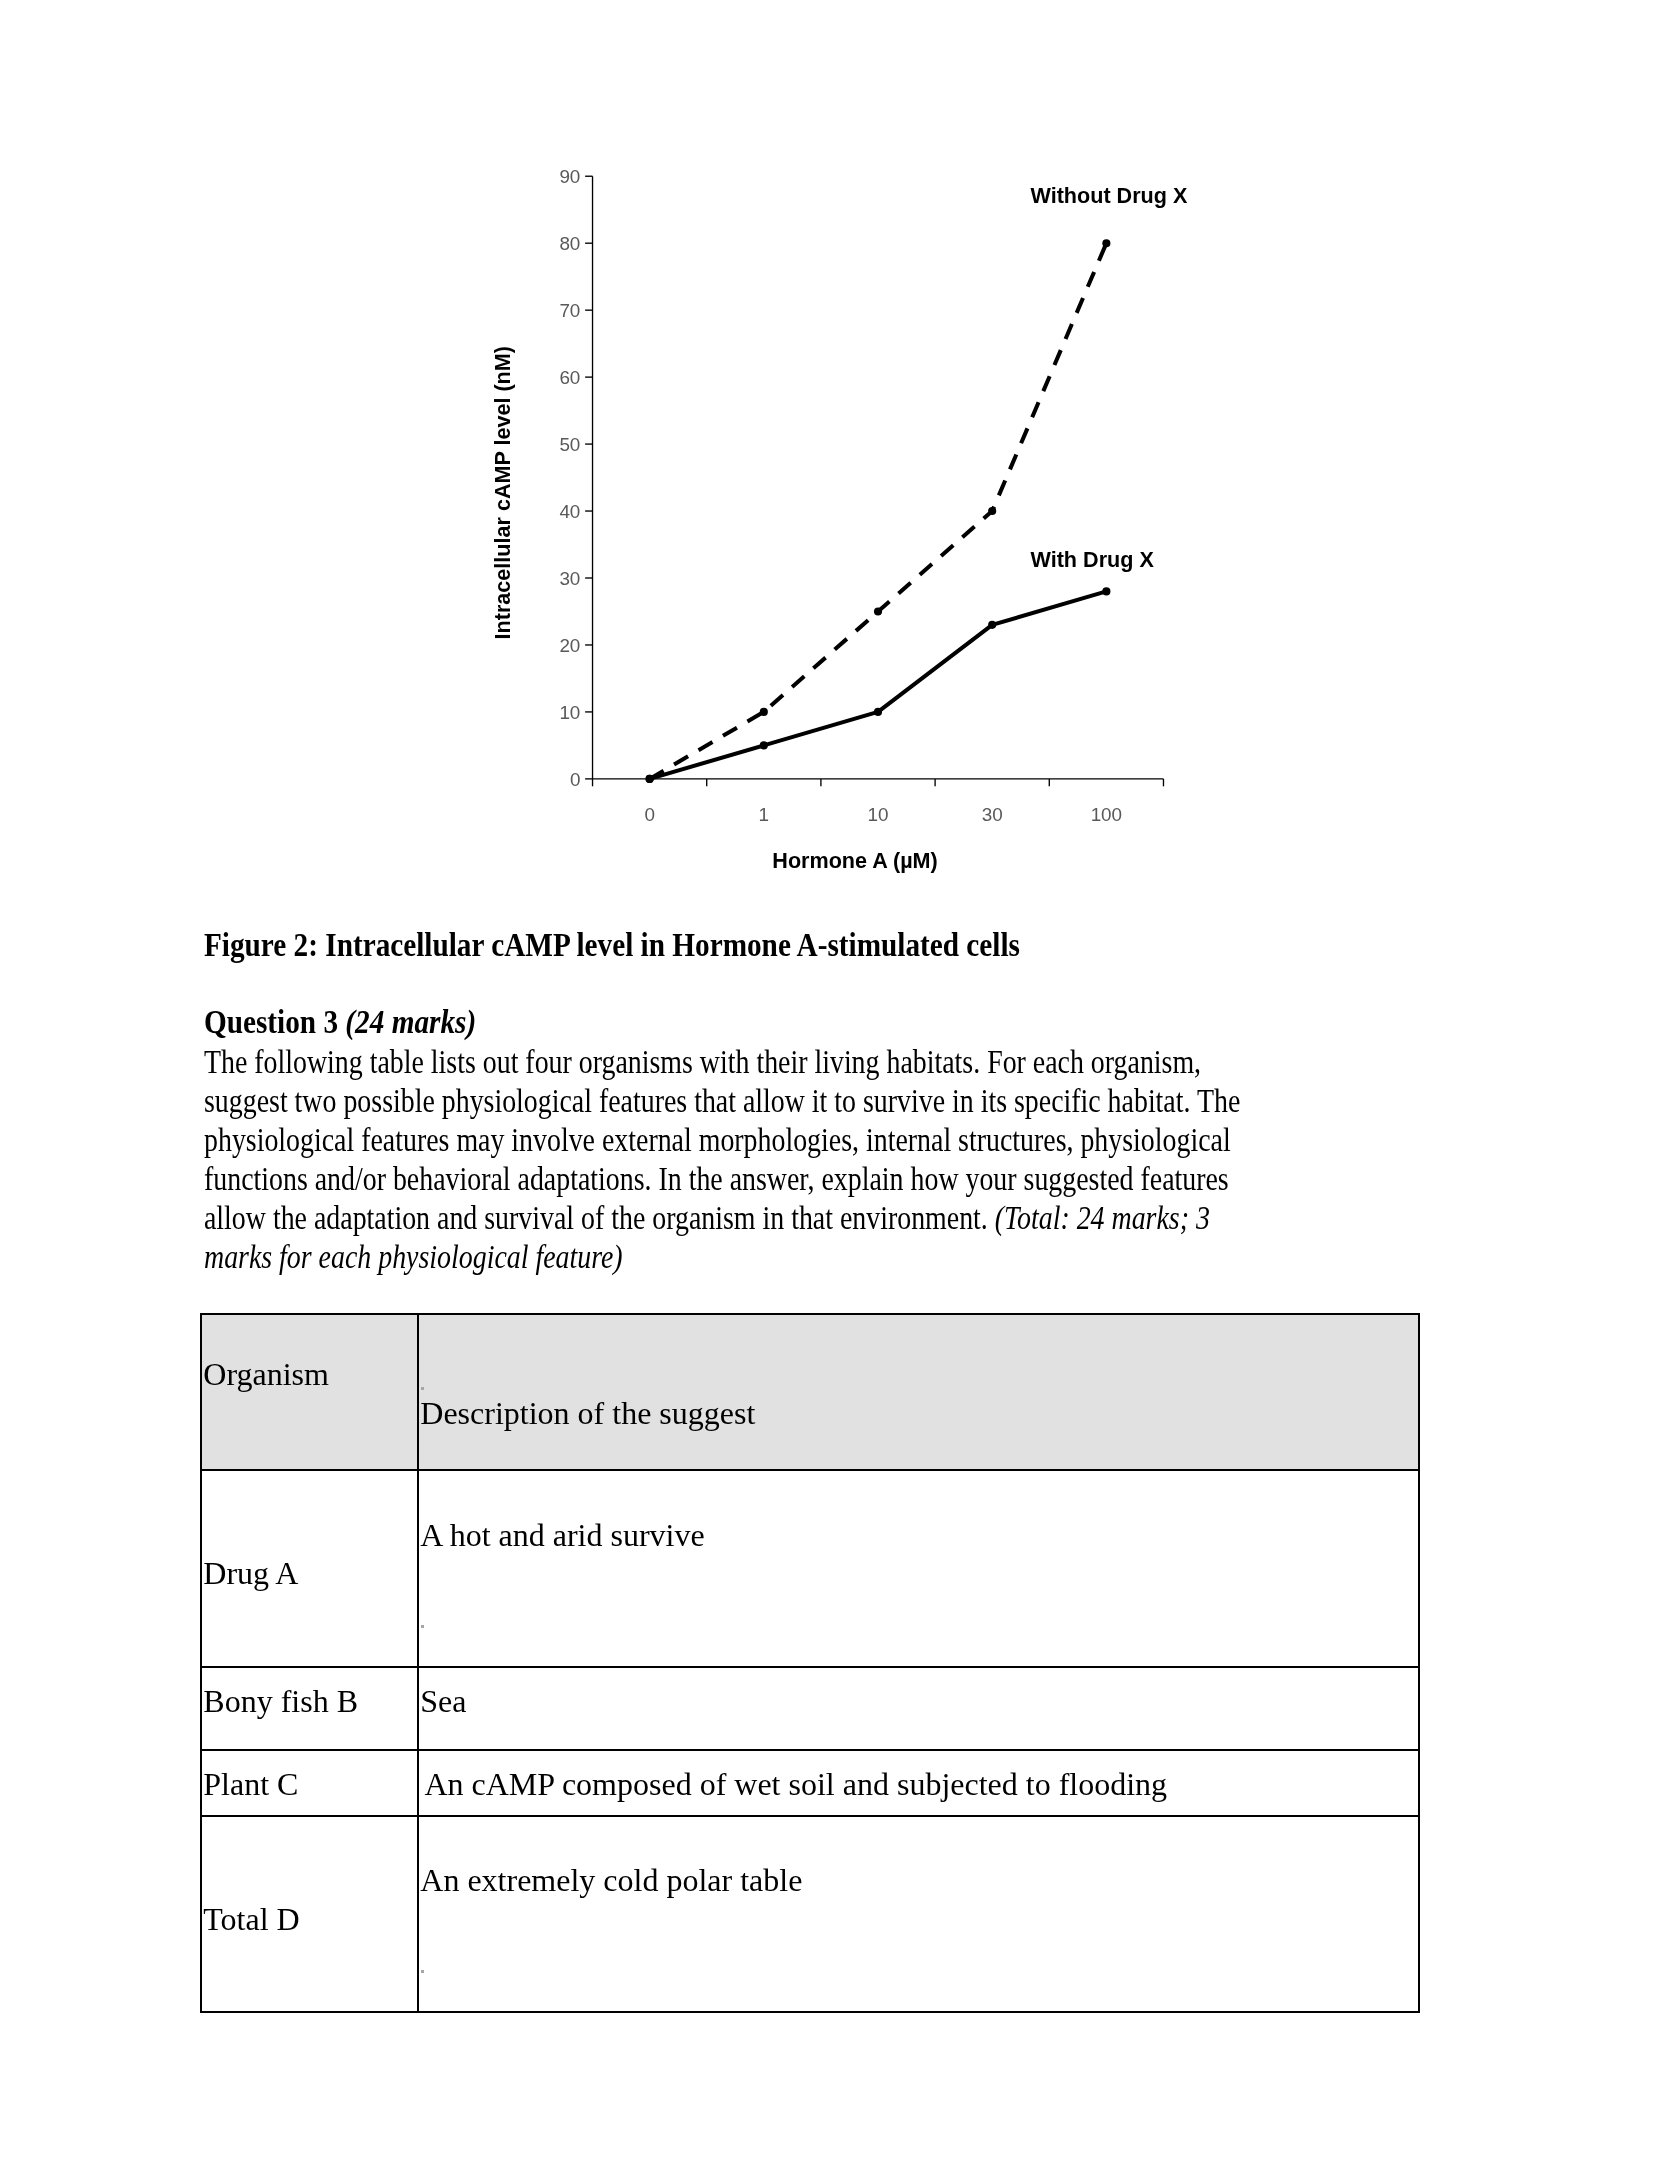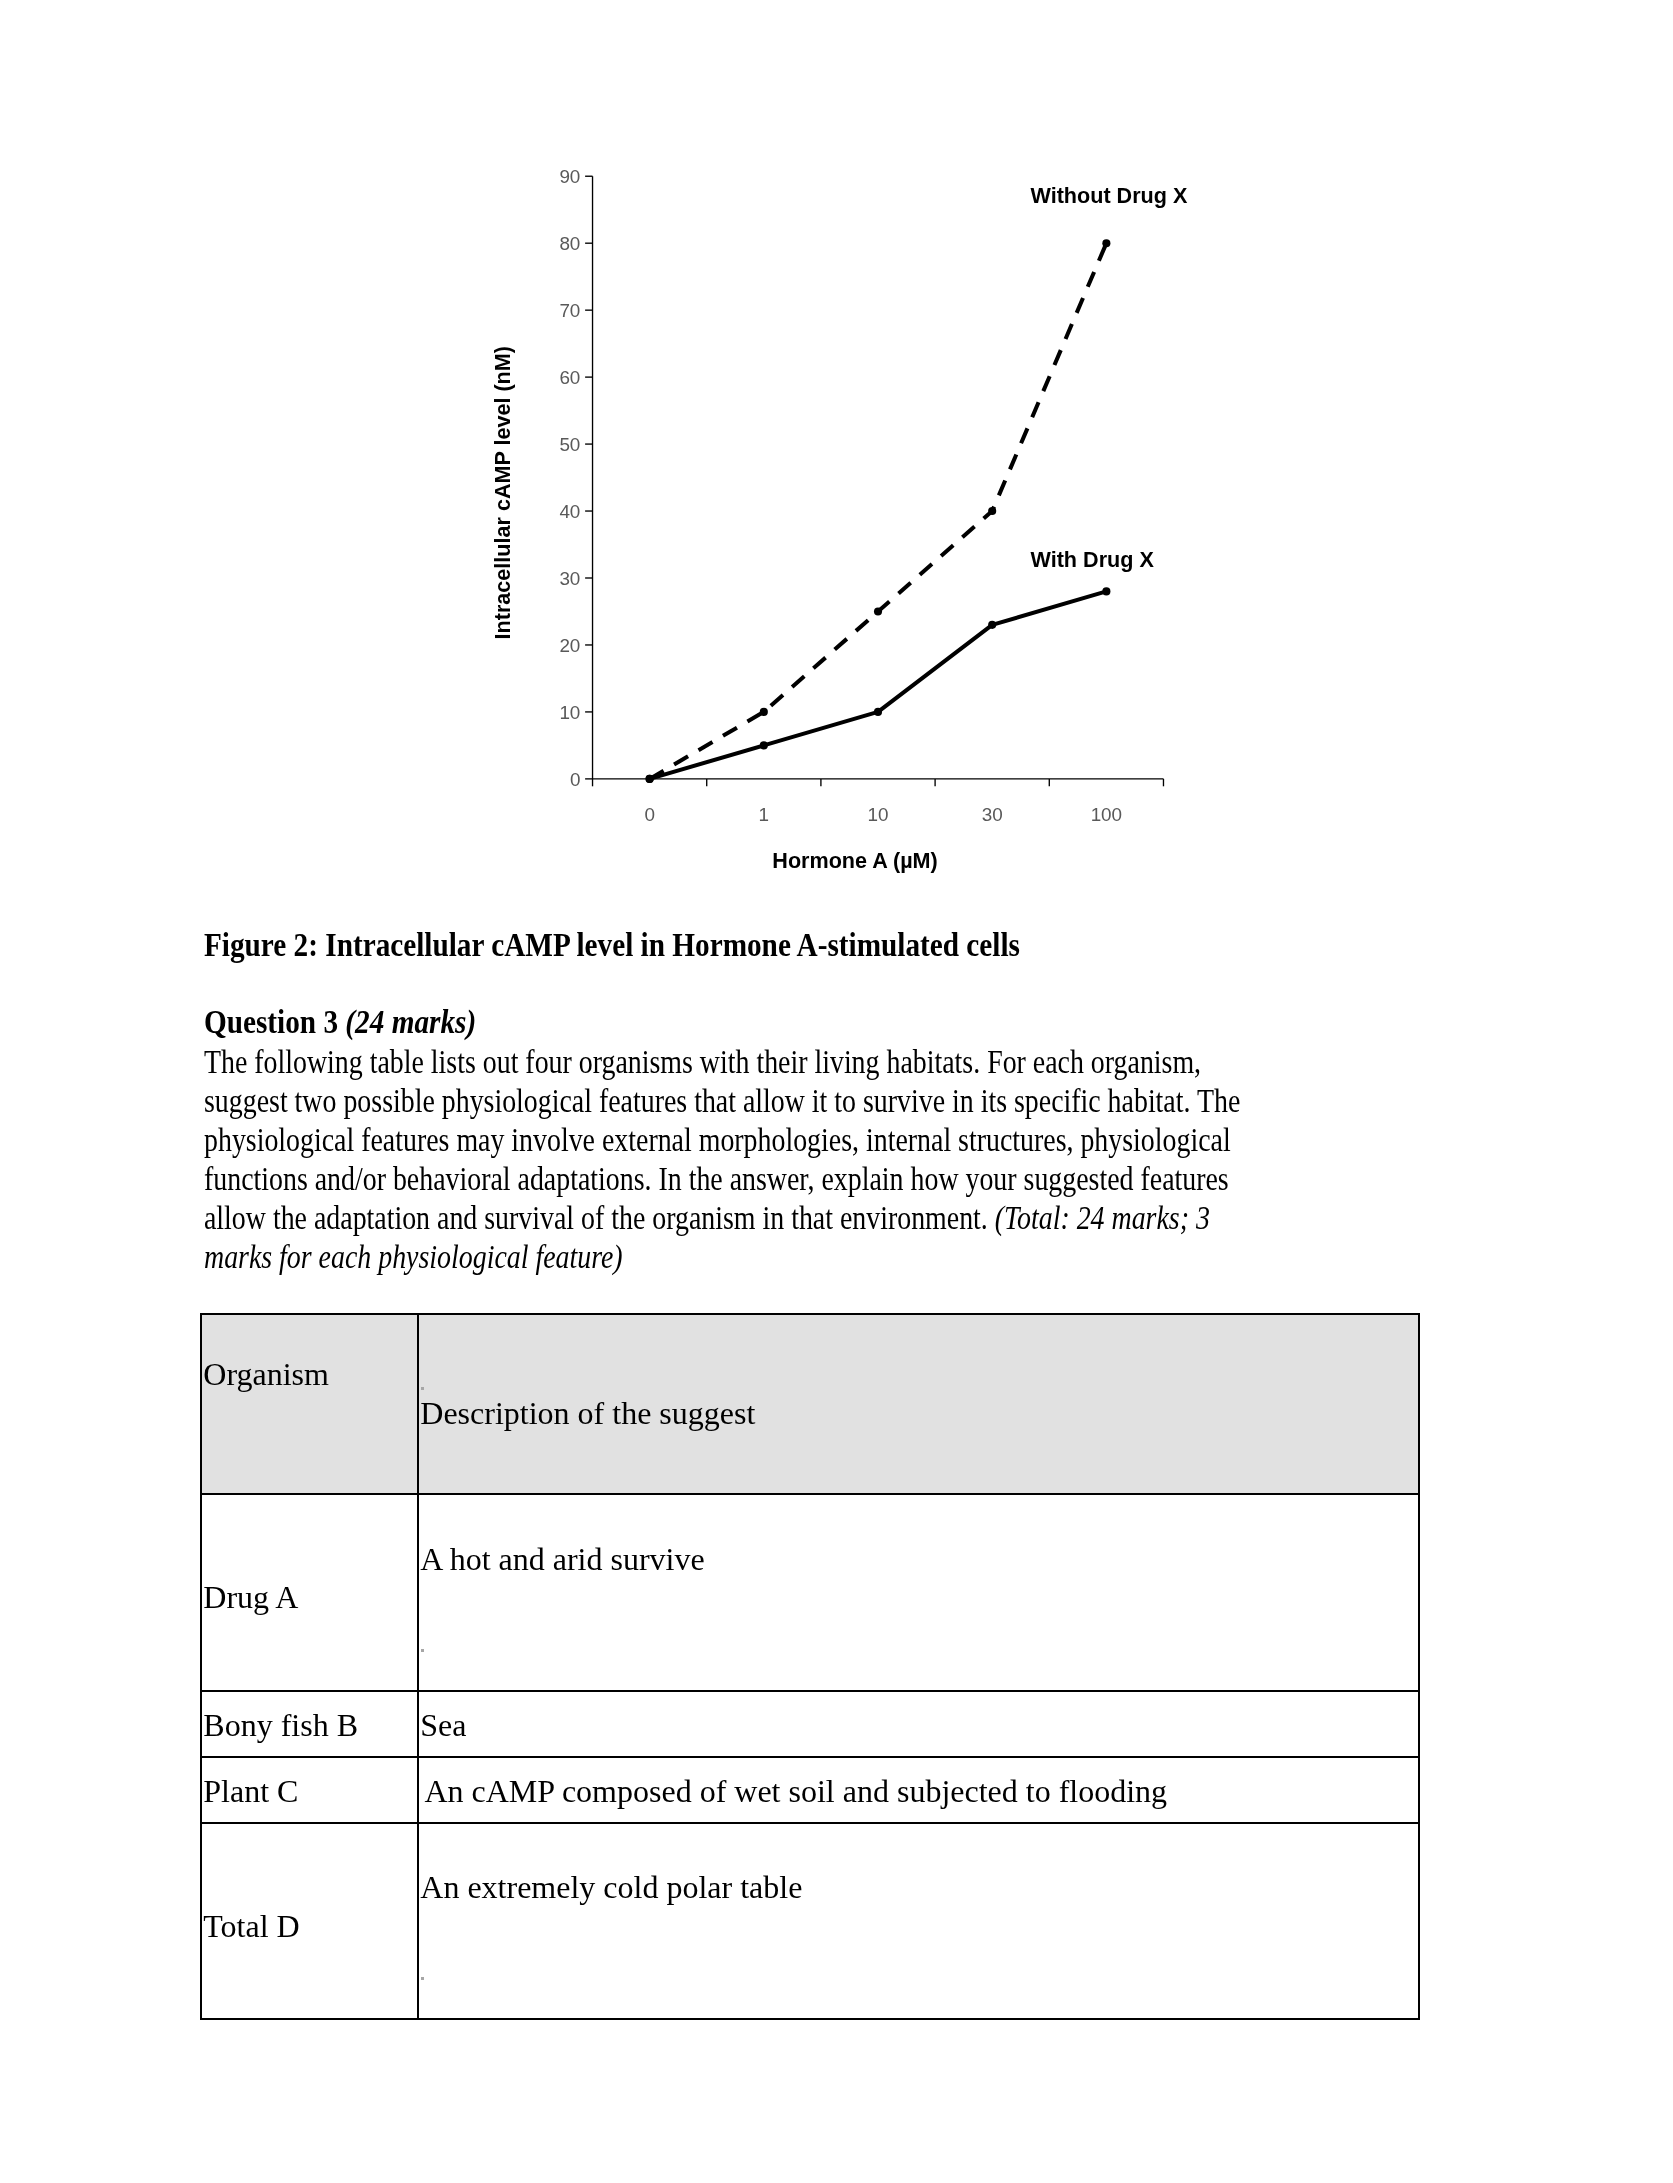--- a/index.html
+++ b/index.html
@@ -78,23 +78,23 @@
     .habitat-table td, .habitat-table th {
       border: 2.7px solid #000;
       padding: 0 0 0 1.3px;
       font-weight: normal;
       text-align: left;
       position: relative;
       white-space: nowrap;
     }
     .habitat-table th { background: #e1e1e1; }
     .col-org { width: 217px; }
-    .row-head { height: 180px; border-radius: 29px; }
+    .row-head { height: 156px; border-radius: 29px; }
     .row-a { height: 197px; }
-    .row-b { height: 66px; }
+    .row-b { height: 83px; }
     .row-c { height: 66px; margin-left: 39px; }
     .row-d { height: 196px; }
     .cell-text { position: absolute; left: 1.3px; line-height: 1; }
     .marker {
       position: absolute;
       left: 2px;
       width: 3.4px; height: 3.4px;
       background: #a6a6a6;
     }
   </style>

